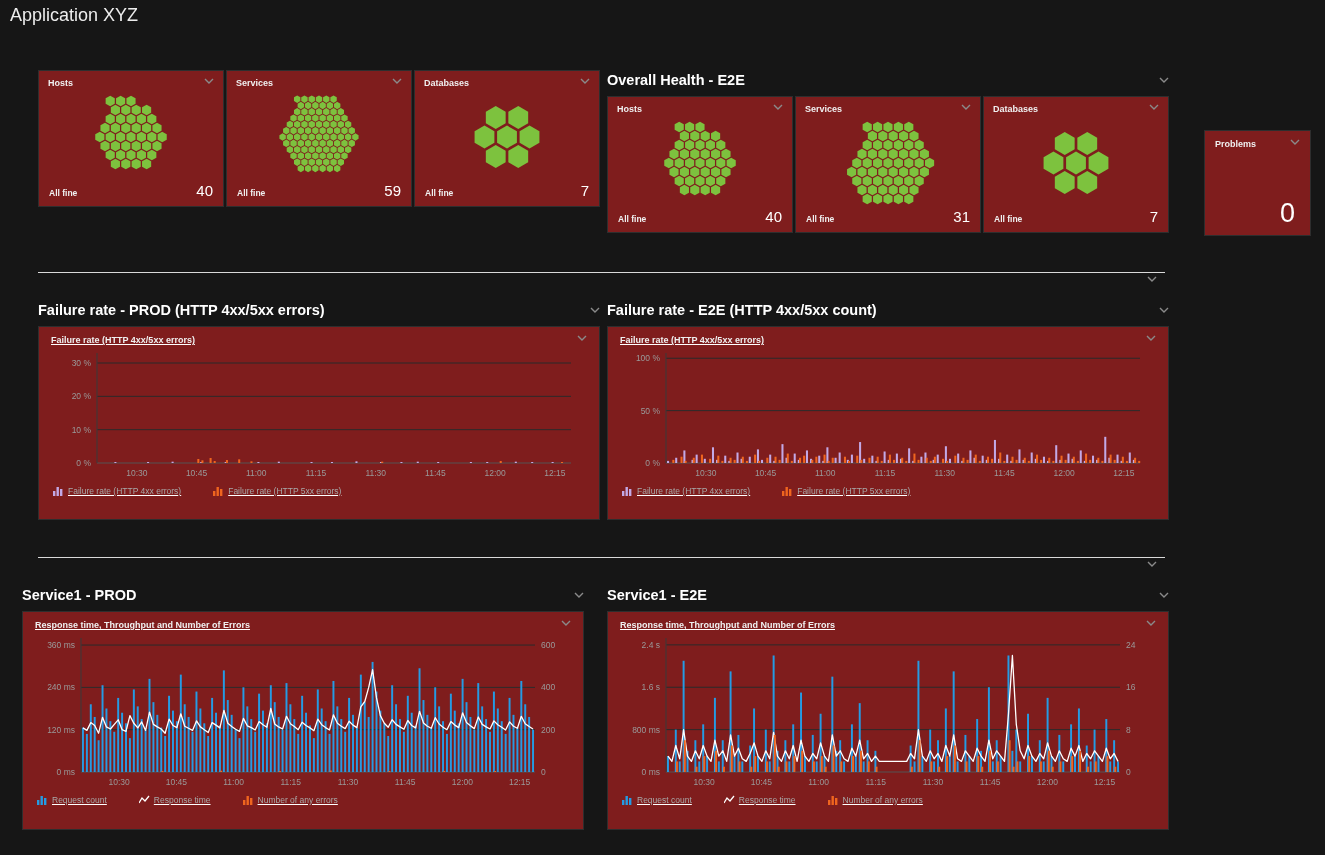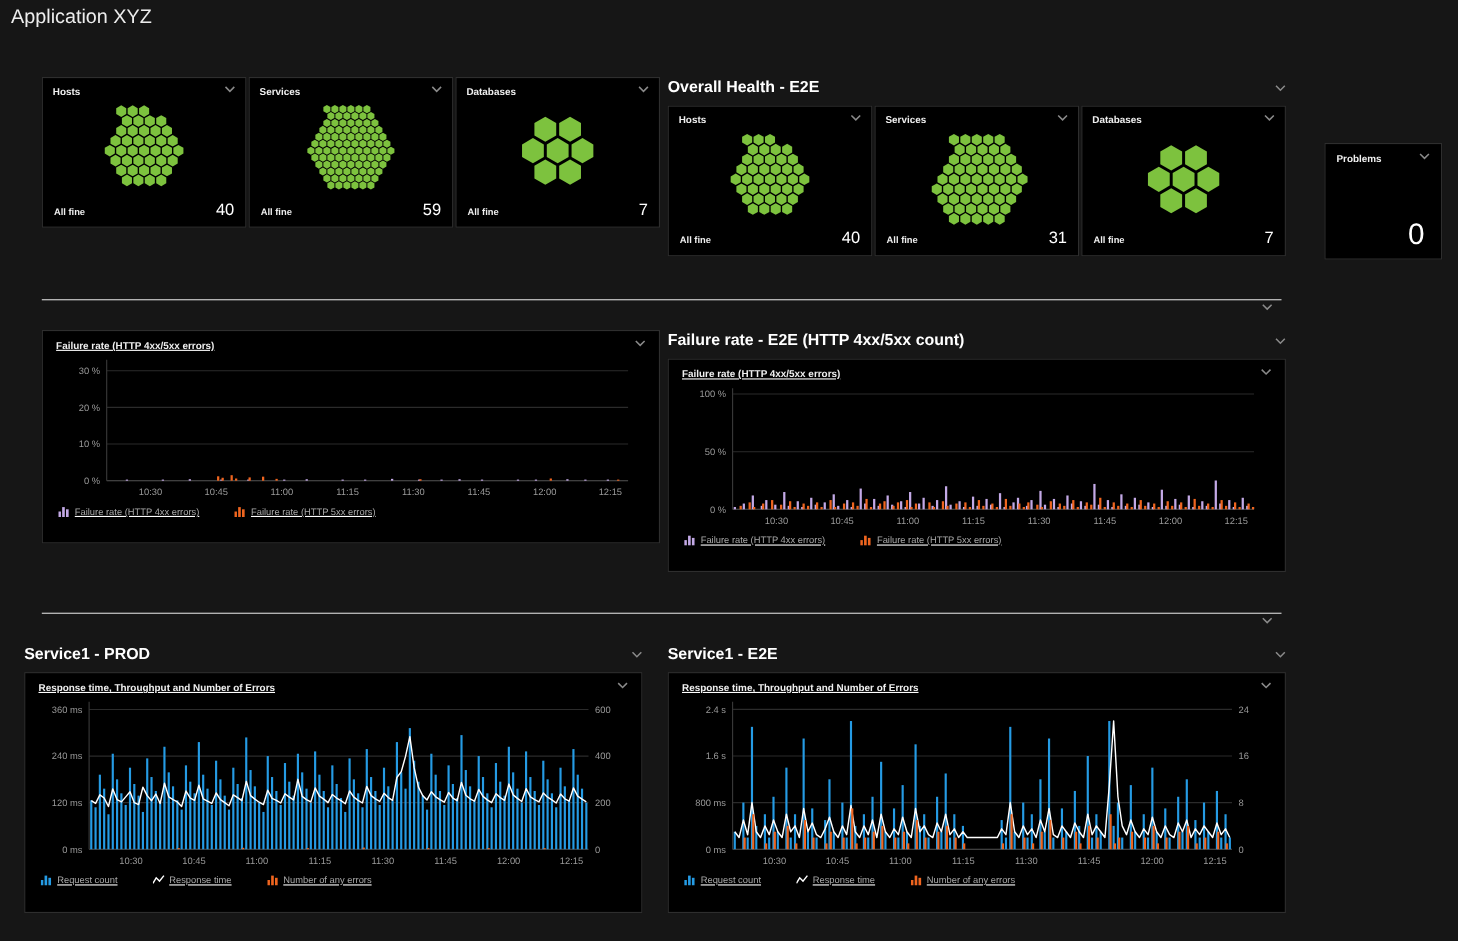--- a/index.html
+++ b/index.html
@@ -7,21 +7,21 @@
     font-family:"Liberation Sans", sans-serif; color:#fff; overflow:hidden; }
   .dash { position:relative; width:1325px; height:855px; }
   .app-title { position:absolute; left:10px; top:5px; font-size:18px; color:#ededed; font-weight:400; }
 
   .section { position:absolute; width:562px; }
   .sec-head { display:flex; justify-content:space-between; align-items:center; height:20px; margin-bottom:6px; }
   .sec-title { font-size:14.5px; font-weight:bold; color:#ffffff; }
   .chev { width:10px; height:7px; fill:none; stroke:#8a8a8a; stroke-width:1.4; cursor:pointer; flex:none; }
 
   .tiles-row { display:flex; gap:2px; }
-  .tile { background:#000000; border:1px solid #2e2e2e; overflow:hidden; position:relative; }
+  .tile { background:#7f1d1d; border:1px solid #2e2e2e; overflow:hidden; position:relative; }
   .health-tile { width:186px; height:137px; padding:7px 9px; }
   .tile-head { display:flex; justify-content:space-between; align-items:flex-start; }
   .tile-title { font-size:9px; font-weight:bold; color:#f0f0f0; }
   .hive { position:absolute; left:9px; top:24px; width:166px; height:84px; display:block; }
   .tile-foot { position:absolute; left:10px; right:10px; bottom:7px; display:flex; justify-content:space-between; align-items:baseline; }
   .status { font-size:8.5px; font-weight:bold; color:#f0f0f0; }
   .count { font-size:15px; color:#ffffff; }
 
   .problems-tile { position:absolute; left:1204px; top:130px; width:107px; height:106px; padding:8px 10px; }
   .big-count { position:absolute; right:15px; bottom:6px; font-size:27px; color:#fff; }
@@ -405,20 +405,26 @@
   </div>
 
   <div class="divider" style="top:272px;">
     <div class="line"></div>
     <svg class="chev" viewBox="0 0 10 7">
         <path d="M1 1 L5 5 L9 1"></path>
       </svg>
   </div>
 
   <div class="section" id="sec-fail-prod" style="left:38px; top:300px;">
+    <div class="sec-head">
+      <span class="sec-title">Failure rate - PROD (HTTP 4xx/5xx errors)</span>
+      <svg class="chev" viewBox="0 0 10 7">
+          <path d="M1 1 L5 5 L9 1"></path>
+        </svg>
+    </div>
     <div class="tile chart-tile fail">
       <div class="tile-head">
         <span class="tile-title">Failure rate (HTTP 4xx/5xx errors)</span>
         <svg class="chev" viewBox="0 0 10 7">
             <path d="M1 1 L5 5 L9 1"></path>
           </svg>
       </div>
       <svg class="chart-svg fail">
           <line x1="46" x2="520" y1="118" y2="118" stroke="#555" stroke-width="1"></line>
           <text x="40" y="121" text-anchor="end" fill="#9a9a9a" font-size="8.5">0 %</text>

